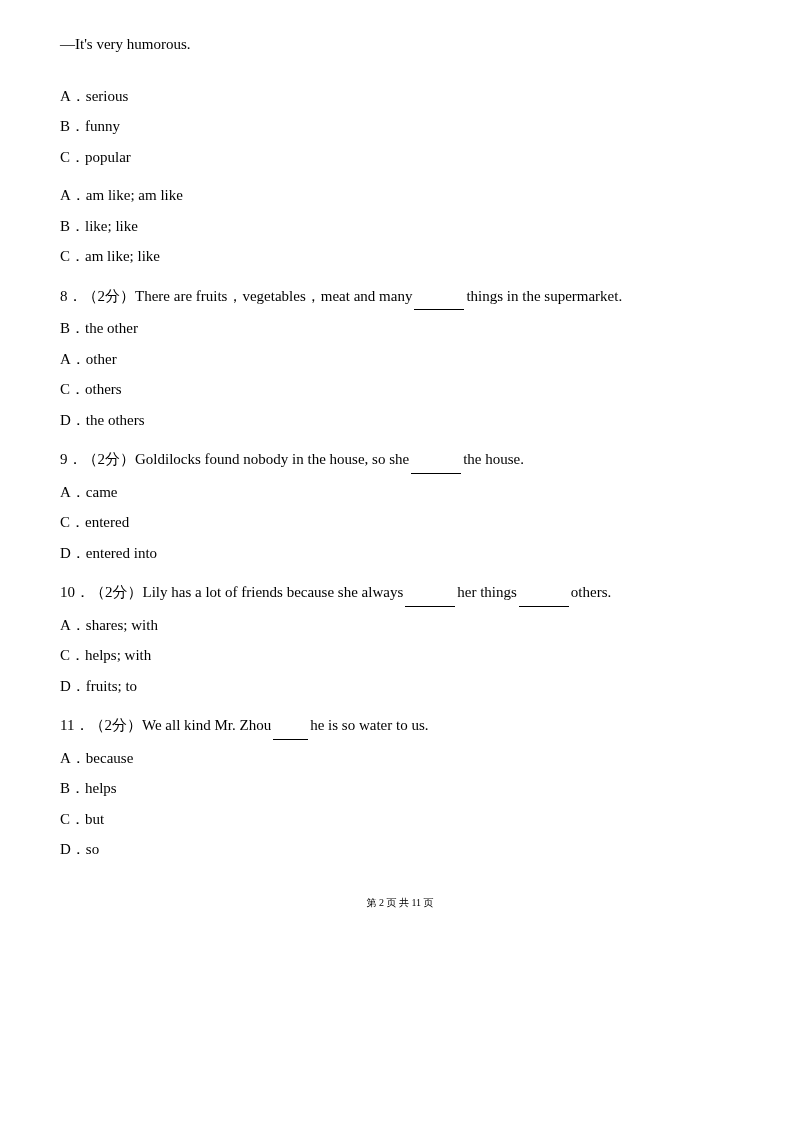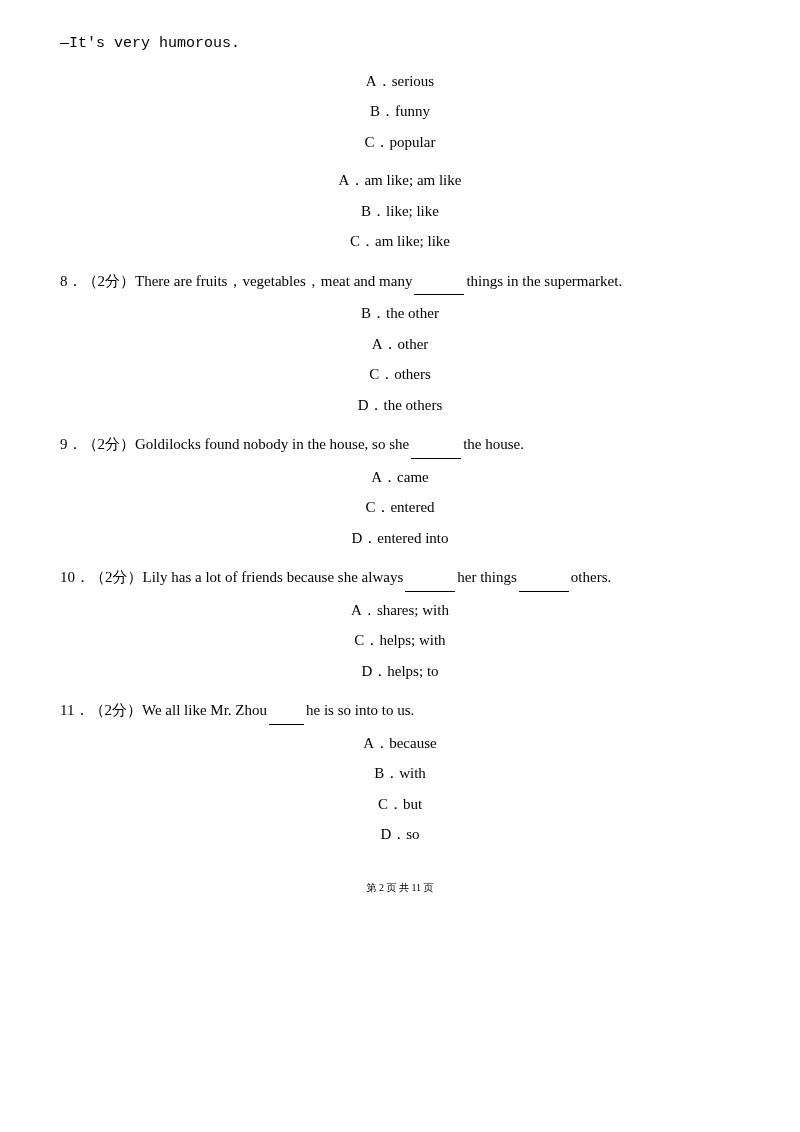--- a/index.html
+++ b/index.html
@@ -20,21 +20,20 @@
     .question-block {
       margin-bottom: 10px;
     }
     .question-line {
       margin-bottom: 4px;
       line-height: 1.9;
     }
     .option-line {
       margin-bottom: 2px;
       line-height: 1.9;
-      text-align: center;
     }
     .blank {
       display: inline-block;
       width: 50px;
       border-bottom: 1px solid #000;
       vertical-align: bottom;
       margin: 0 2px;
     }
     .blank-short {
       display: inline-block;
@@ -42,23 +41,22 @@
       border-bottom: 1px solid #000;
       vertical-align: bottom;
       margin: 0 2px;
     }
     .page-footer {
       text-align: center;
       margin-top: 30px;
       font-size: 10px;
     }
     .intro-line {
-      margin-bottom: 8px;
+      margin-bottom: 23px;
       line-height: 1.9;
-      font-family: Liberation Mono, monospace;
     }
   </style>
 </head>
 <body>
 
 <div class="intro-line">
   <span>—It's very humorous.</span>
 </div>
 
 <div class="question-block">
@@ -122,33 +120,33 @@
   <div class="question-line">
     <span>10．</span><span>（2分）</span><span>Lily has a lot of friends because she always</span><span class="blank">&nbsp;</span><span>her things</span><span class="blank">&nbsp;</span><span>others.</span>
   </div>
   <div class="option-line">
     <span>A．</span><span>shares; with</span>
   </div>
   <div class="option-line">
     <span>C．</span><span>helps; with</span>
   </div>
   <div class="option-line">
-    <span>D．</span><span>helps; to</span>
+    <span>D．</span><span>fruits; to</span>
   </div>
 </div>
 
 <div class="question-block">
   <div class="question-line">
-    <span>11．</span><span>（2分）</span><span>We all like Mr. Zhou</span><span class="blank-short">&nbsp;</span><span>he is so into to us.</span>
+    <span>11．</span><span>（2分）</span><span>We all kind Mr. Zhou</span><span class="blank-short">&nbsp;</span><span>he is so water to us.</span>
   </div>
   <div class="option-line">
     <span>A．</span><span>because</span>
   </div>
   <div class="option-line">
-    <span>B．</span><span>with</span>
+    <span>B．</span><span>helps</span>
   </div>
   <div class="option-line">
     <span>C．</span><span>but</span>
   </div>
   <div class="option-line">
     <span>D．</span><span>so</span>
   </div>
 </div>
 
 <div class="page-footer">

